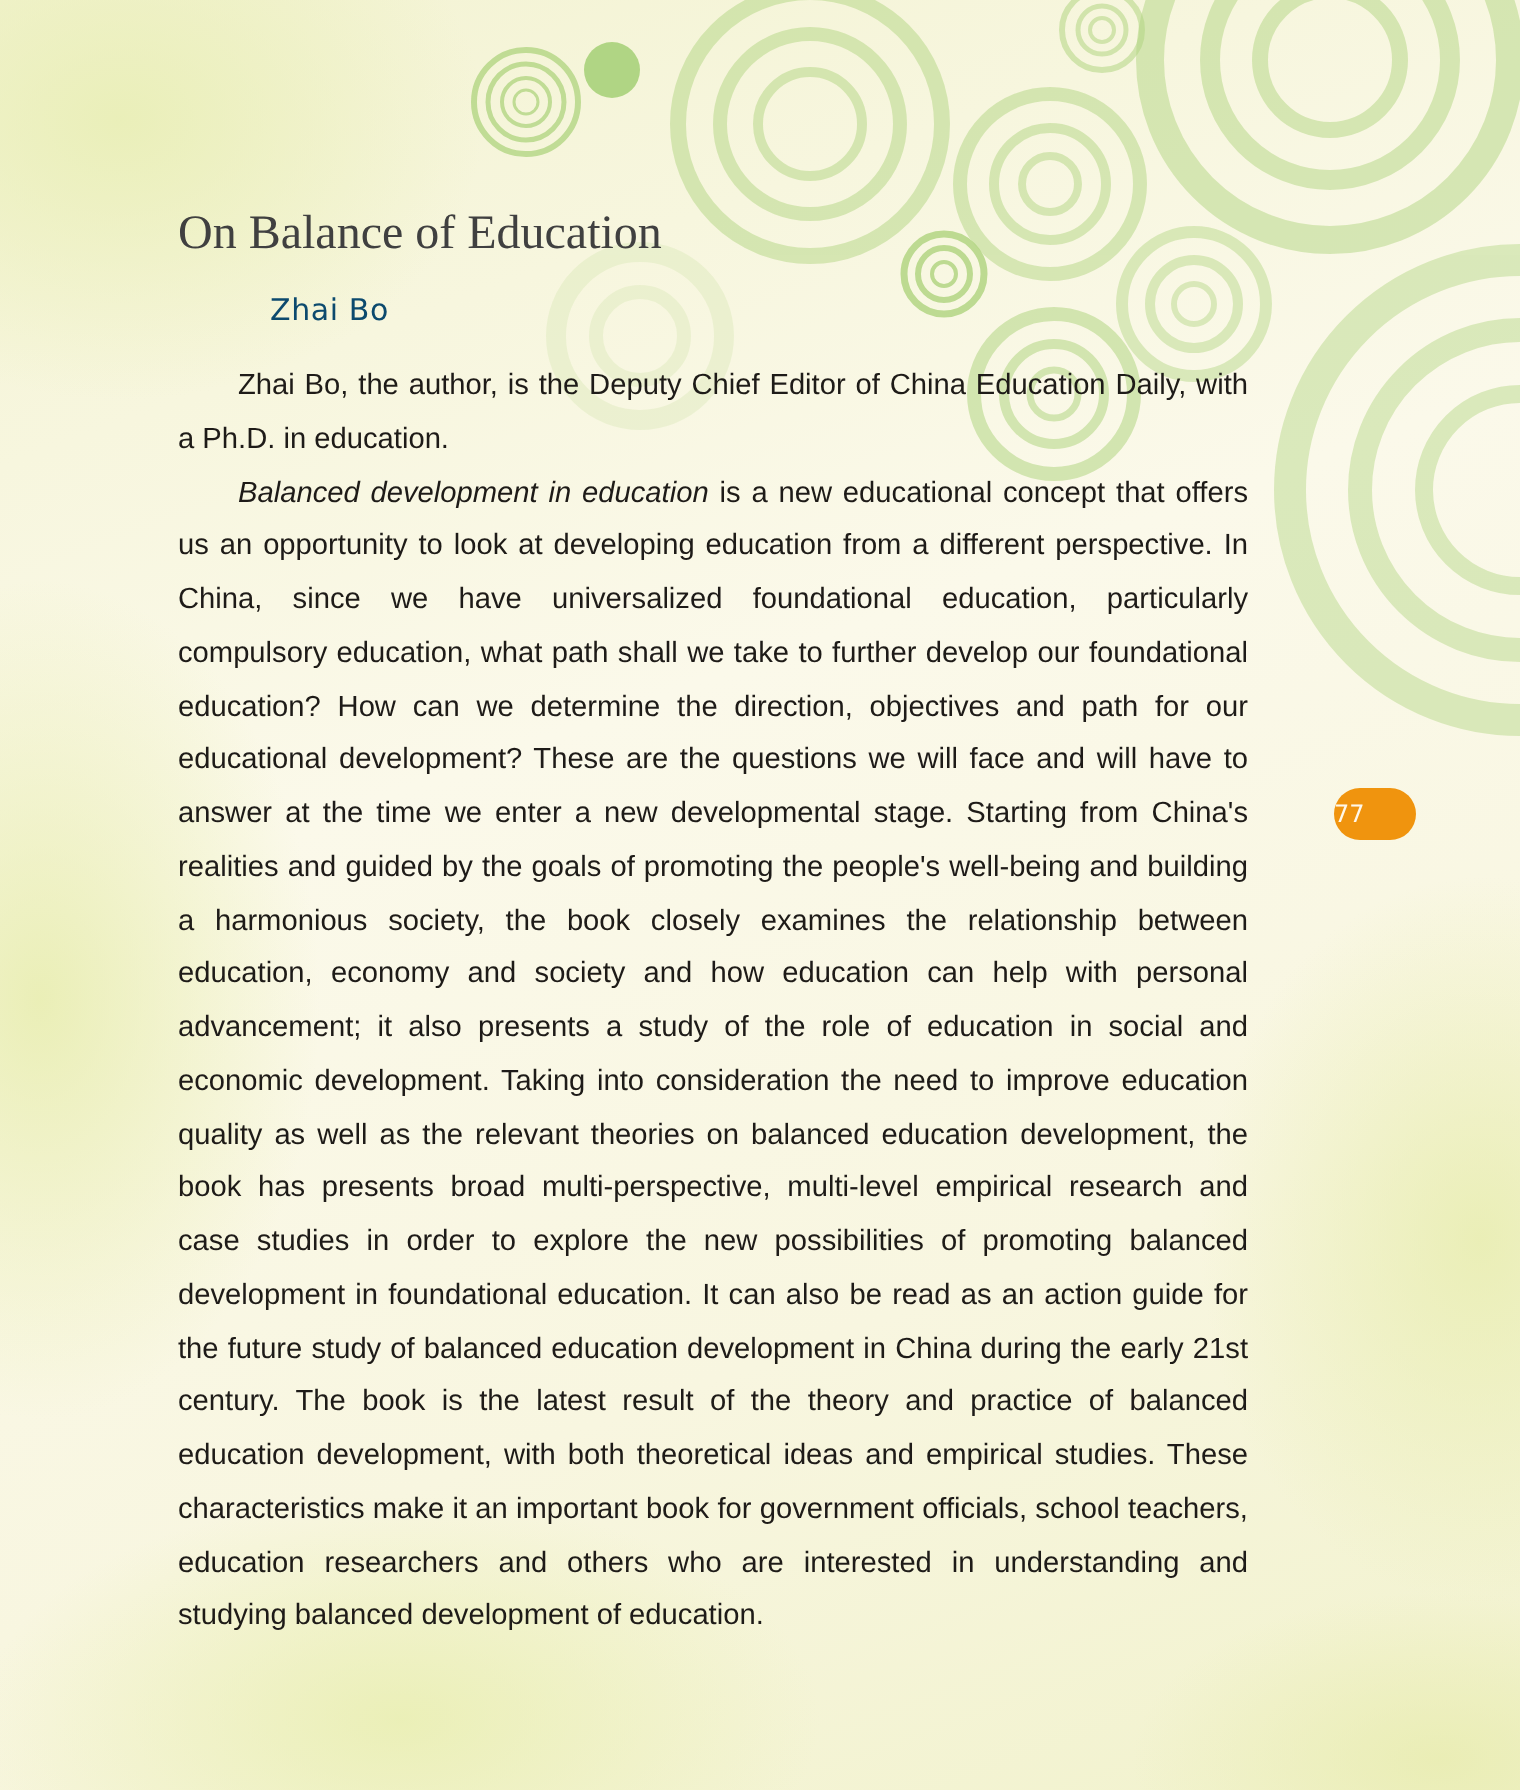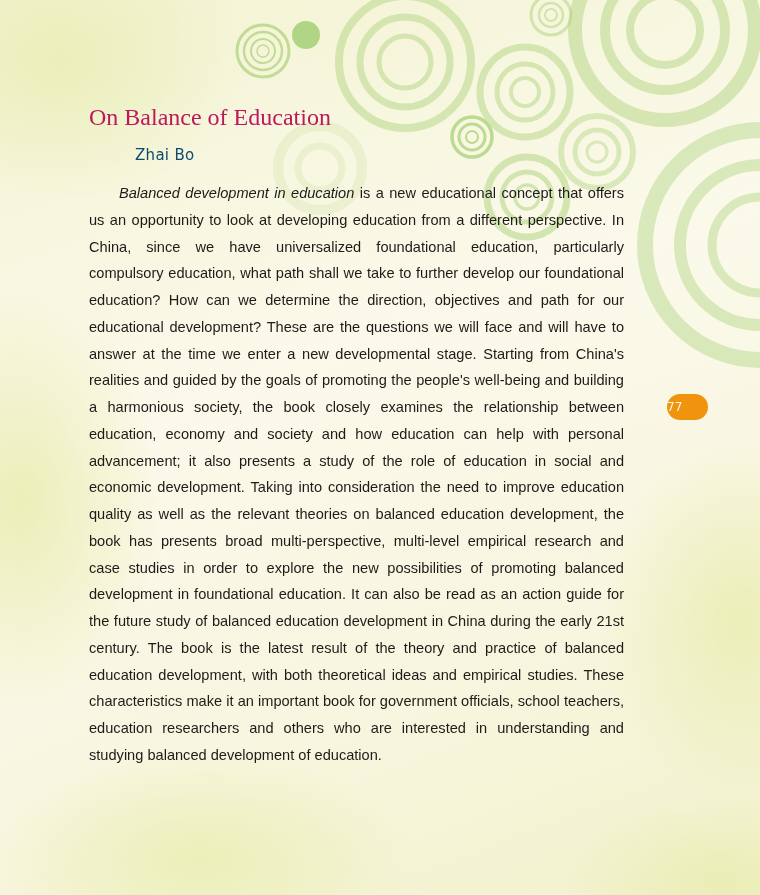--- a/index.html
+++ b/index.html
@@ -11,21 +11,21 @@
         radial-gradient(ellipse 300px 160px at 200px 860px, rgba(232,238,175,0.8), rgba(232,238,175,0) 70%),
         radial-gradient(ellipse 200px 260px at 740px 620px, rgba(230,236,170,0.75), rgba(230,236,170,0) 70%),
         radial-gradient(ellipse 220px 120px at 720px 880px, rgba(232,236,175,0.8), rgba(232,236,175,0) 70%),
         linear-gradient(160deg, #f3f3d2 0%, #fbf9ea 40%, #f8f6e0 70%, #f1f2cc 100%);
       font-family: "Liberation Sans", sans-serif;
       color: #231f1c;
     }
     .deco { position: absolute; left: 0; top: 0; width: 760px; height: 895px; pointer-events: none; }
     .title {
       position: absolute; left: 89px; top: 104px;
-      font-family: "Liberation Serif", serif; font-size: 24px; color: #be185d; margin: 0; font-weight: normal;
+      font-family: "Liberation Serif", serif; font-size: 24px; color: #404040; margin: 0; font-weight: normal;
     }
     .author {
       position: absolute; left: 135px; top: 146px;
       font-family: "DejaVu Sans", sans-serif; font-size: 15px; color: #0c4a6e; letter-spacing: 0.3px;
     }
     .body-text {
       position: absolute; left: 89px; top: 180px; width: 535px;
       font-size: 14.6px; line-height: 26.75px; text-align: justify; color: #1e1b18;
     }
     .body-text p { margin: 0; text-indent: 30px; }
@@ -102,16 +102,17 @@
       <circle cx="320" cy="168" r="42" stroke-width="10"></circle>
       <circle cx="320" cy="168" r="22" stroke-width="7"></circle>
     </g>
   </g>
 </svg>
 
 <h1 class="title">On Balance of Education</h1>
 <div class="author">Zhai Bo</div>
 
 <div class="body-text">
+  <p><span>Zhai Bo, the author, is the Deputy Chief Editor of China Education Daily, with a Ph.D. in education.</span></p>
   <p><em>Balanced development in education</em><span> is a new educational concept that offers us an opportunity to look at developing education from a different perspective. In China, since we have universalized foundational education, particularly compulsory education, what path shall we take to further develop our foundational education? How can we determine the direction, objectives and path for our educational development? These are the questions we will face and will have to answer at the time we enter a new developmental stage. Starting from China's realities and guided by the goals of promoting the people's well-being and building a harmonious society, the book closely examines the relationship between education, economy and society and how education can help with personal advancement; it also presents a study of the role of education in social and economic development. Taking into consideration the need to improve education quality as well as the relevant theories on balanced education development, the book has presents broad multi-perspective, multi-level empirical research and case studies in order to explore the new possibilities of promoting balanced development in foundational education. It can also be read as an action guide for the future study of balanced education development in China during the early 21st century. The book is the latest result of the theory and practice of balanced education development, with both theoretical ideas and empirical studies. These characteristics make it an important book for government officials, school teachers, education researchers and others who are interested in understanding and studying balanced development of education.</span></p>
 </div>
 
 <div class="page-badge">77</div>
 
 </body></html>

